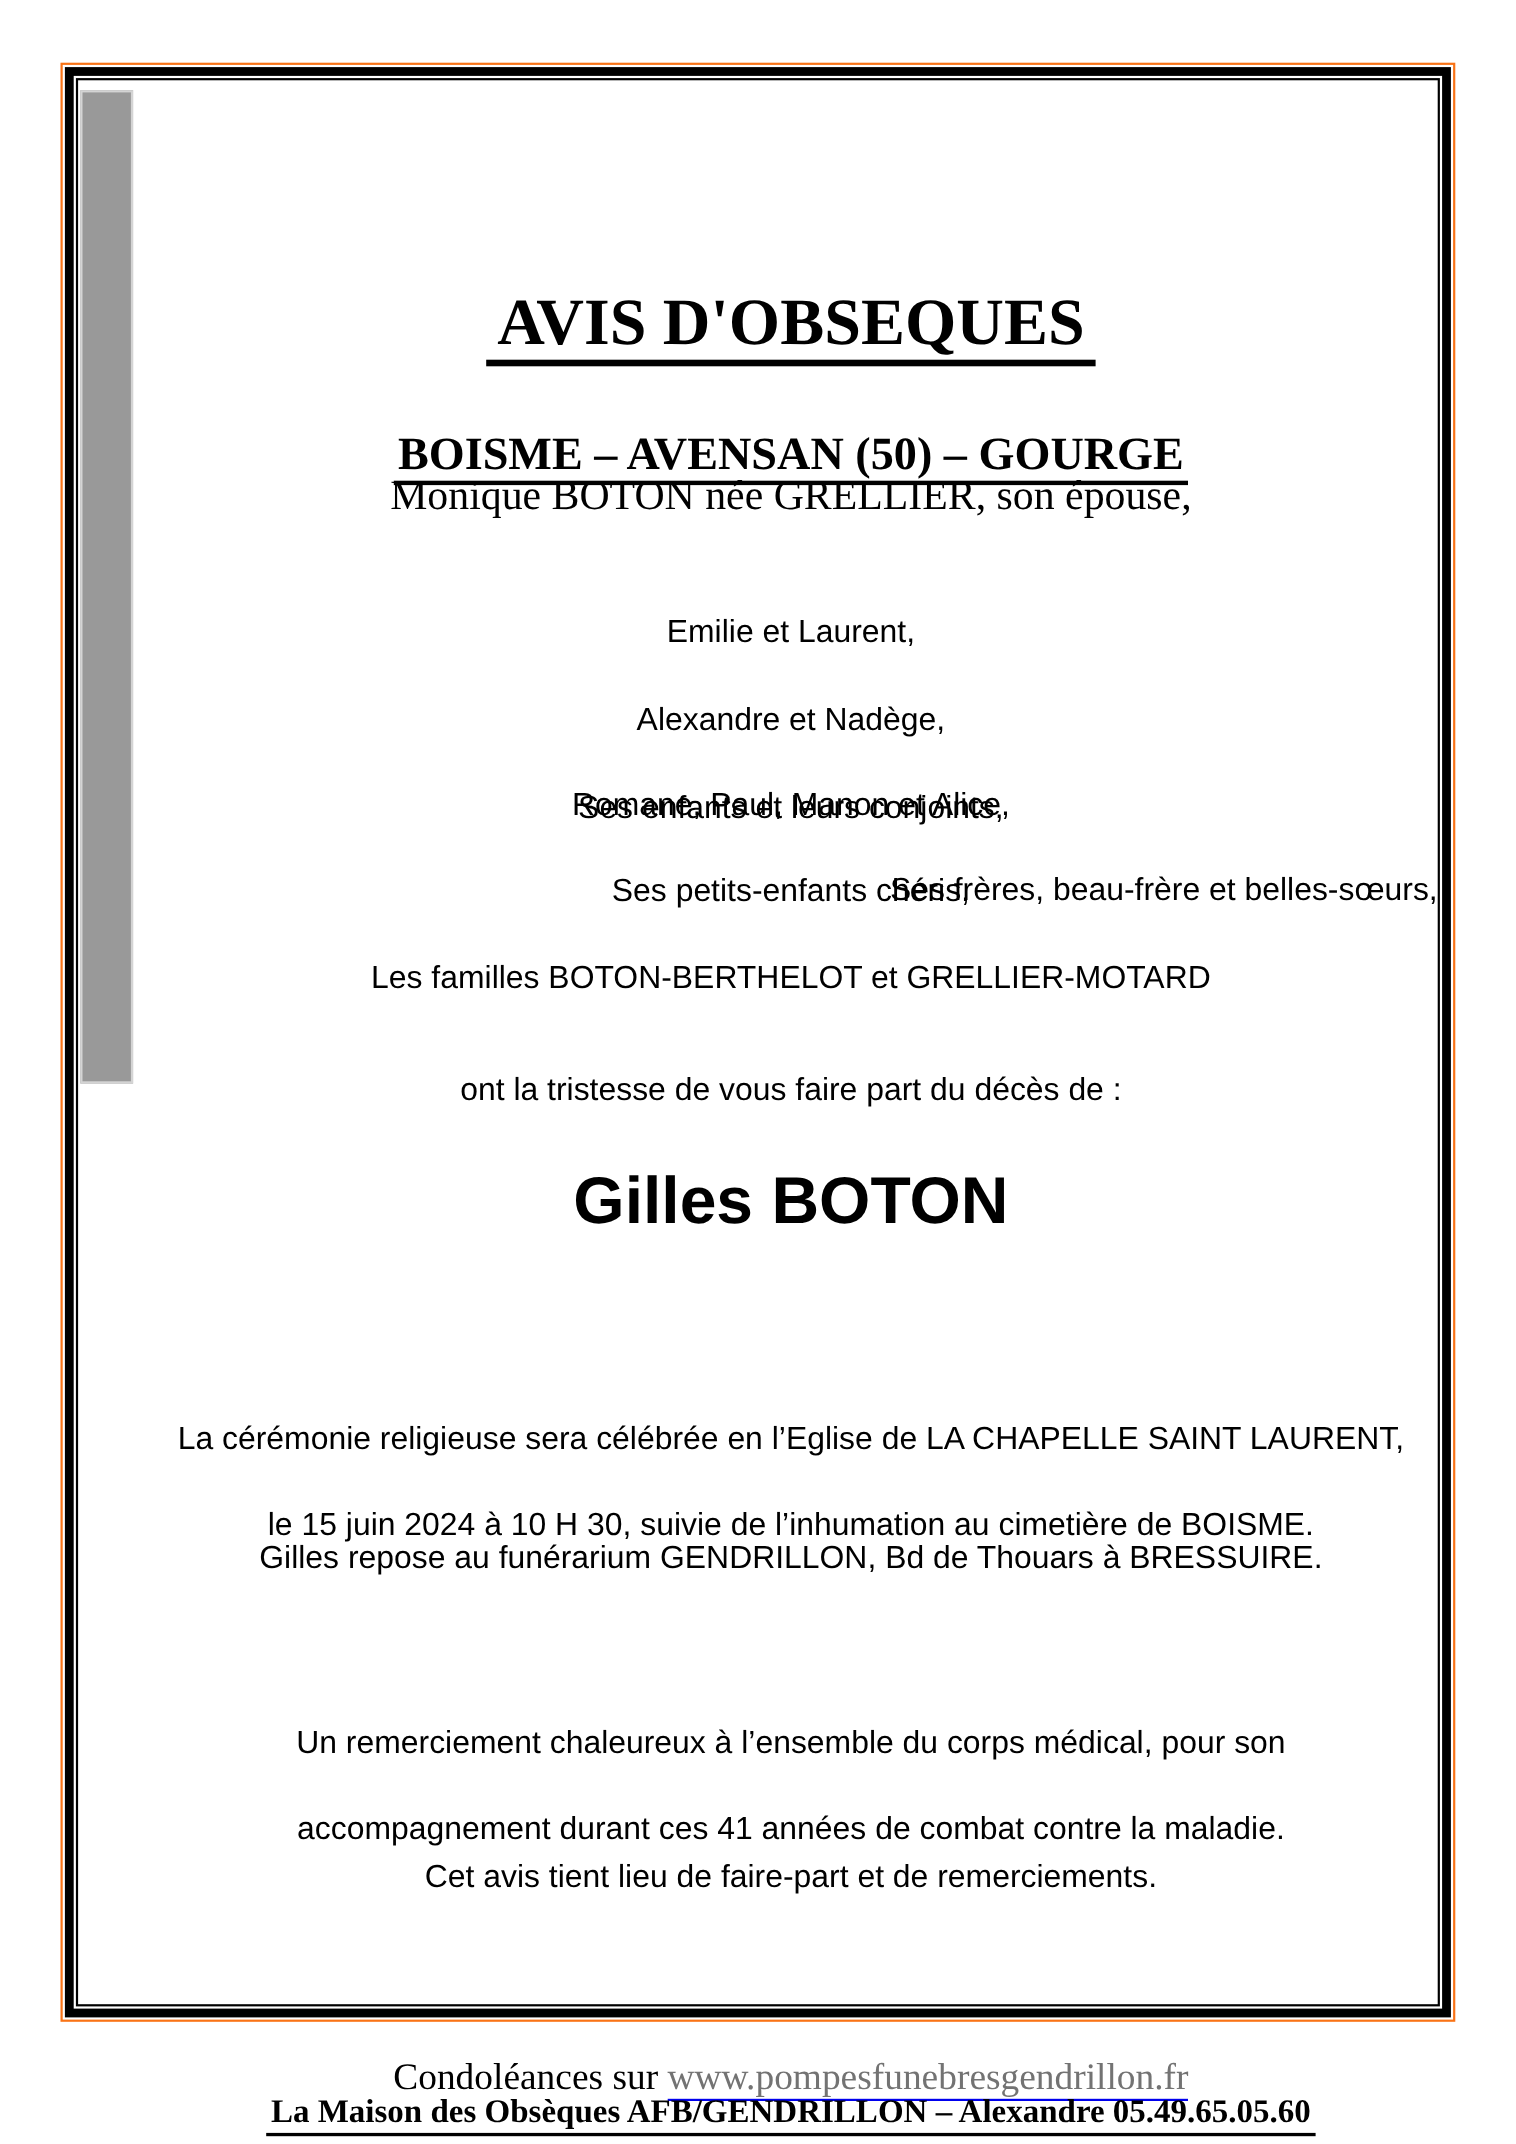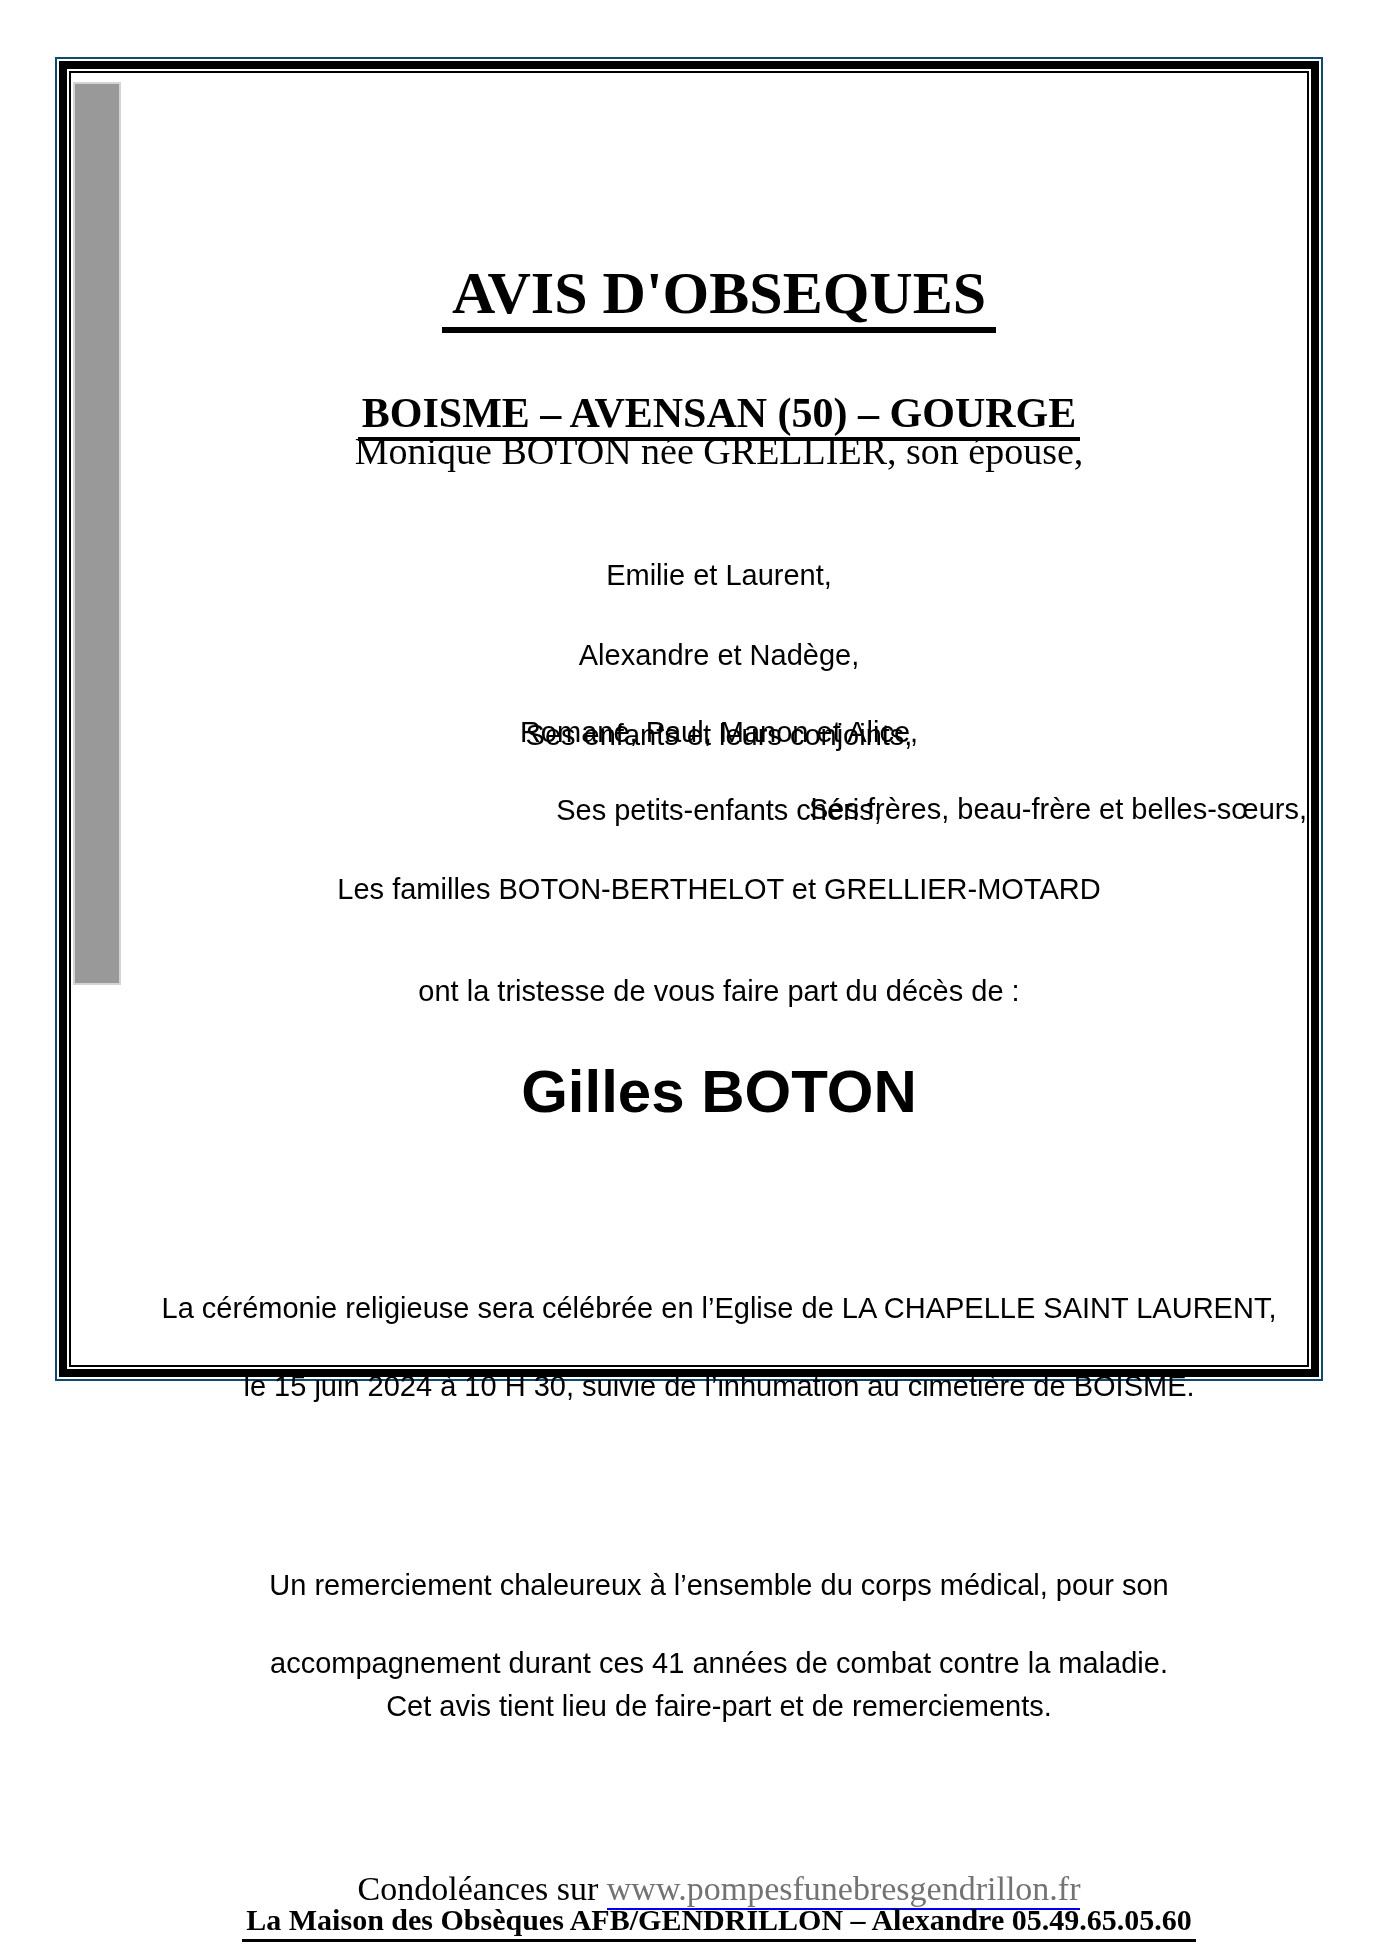--- a/index.html
+++ b/index.html
@@ -10,23 +10,23 @@
     background: #ffffff;
     overflow: hidden;
     font-family: "Liberation Serif", serif;
     color: #000;
   }
   .page { position: absolute; left: 0; top: 0; width: 1378px; height: 1949px; }
 
   
   .frame {
     position: absolute; left: 55px; top: 57px;
-    width: 1268px; height: 1324px;
+    width: 1268px; height: 1781px;
     box-sizing: border-box;
-    border: 2px solid #0c4a6e; padding: 2px;
+    border: 2px solid #f97316; padding: 2px;
   }
   .frame-mid {
     box-sizing: border-box; width: 100%; height: 100%;
     border: 8px solid #000; padding: 2px;
   }
   .frame-inner {
     box-sizing: border-box; width: 100%; height: 100%;
     border: 2px solid #000; position: relative;
   }
 
@@ -130,20 +130,21 @@
         <div class="line announce sans body-sans">ont la tristesse de vous faire part du décès de :</div>
 
         <div class="line deceased-name sans">Gilles BOTON</div>
 
 
         <div class="line ceremony sans body-sans">
           <span>La cérémonie religieuse sera célébrée en l’Eglise de LA CHAPELLE SAINT LAURENT,</span><br>
           <span>le 15 juin 2024 à 10 H 30, suivie de l’inhumation au cimetière de BOISME.</span>
         </div>
 
+        <div class="line repose sans body-sans">Gilles repose au funérarium GENDRILLON, Bd de Thouars à BRESSUIRE.</div>
 
         <div class="line thanks sans body-sans">
           <span>Un remerciement chaleureux à l’ensemble du corps médical, pour son</span><br>
           <span>accompagnement durant ces 41 années de combat contre la maladie.</span>
         </div>
 
         <div class="line notice sans body-sans">Cet avis tient lieu de faire-part et de remerciements.</div>
 
         <div class="line condolences serif">
           <span>Condoléances sur </span><span class="link">www.pompesfunebresgendrillon.fr</span>

